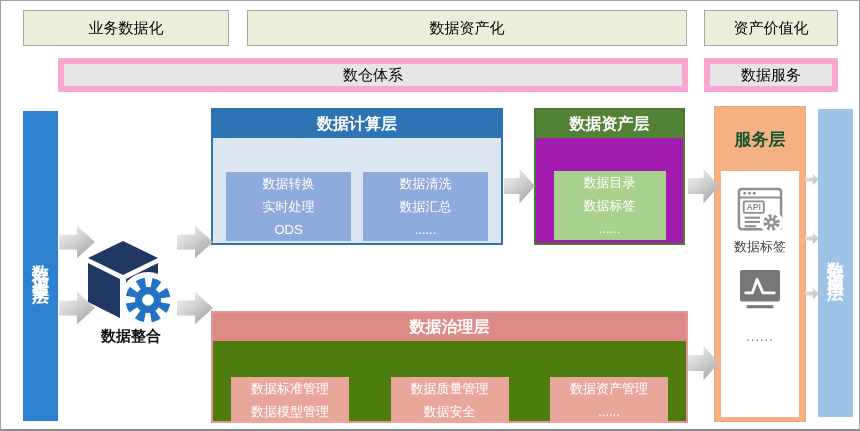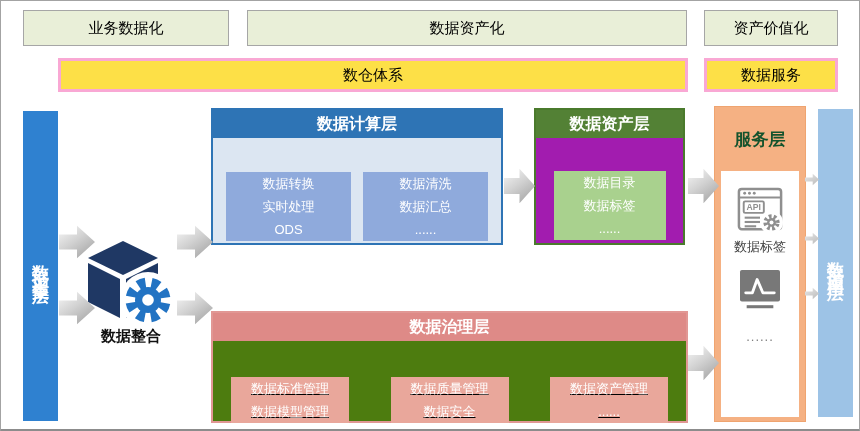--- a/index.html
+++ b/index.html
@@ -7,21 +7,21 @@
     position:relative;width:858px;height:428px;
     border:1px solid #a3a3a3;border-bottom:3px solid #8c8c8c;
     background:#fff;overflow:hidden;
     font-family:"Liberation Sans","DejaVu Sans",sans-serif;
   }
   .abs{position:absolute;box-sizing:border-box;}
   
   .band{display:flex;align-items:center;justify-content:center;
         font-size:15px;color:#000;}
   .band-green{background:#E9EFD8;border:1px solid #A6A6A6;}
-  .band-white{background:#fde047;border:3px solid #f9a8d4;}
+  .band-white{background:#e5e5e5;border:6px solid #f9a8d4;}
   
   .vbar{display:flex;align-items:center;justify-content:center;}
   .vbar-left{background:#2F81D0;}
   .vbar-right{background:#9DC3E6;}
   .vtext{writing-mode:vertical-rl;text-orientation:upright;
          color:#fff;font-size:17px;font-weight:bold;letter-spacing:6px;}
   
   .layer{border-style:solid;display:flex;flex-direction:column;}
   .layer-header{height:28px;display:flex;align-items:center;justify-content:center;
                 color:#fff;font-weight:bold;font-size:16px;flex:0 0 auto;}
@@ -32,21 +32,21 @@
   .compute{border-width:2px;border-color:#2E74B5;background:#DCE6F2;}
   .compute .layer-header{background:#2E74B5;}
   .compute .layer-body{padding:6px 13px;}
   .compute .cell{background:#8FAADC;width:125px;}
   .asset{border-width:2px;border-color:#4A7A2C;background:#a21caf;}
   .asset .layer-header{background:#538135;}
   .asset .layer-body{padding:5px 0;flex-direction:column;justify-content:space-around;}
   .asset .cell{background:#A9D18E;width:112px;}
   .governance{border-width:2px;border-color:#E19794;background:#4d7c0f;}
   .governance .layer-header{background:#DE8A87;}
-  .governance .layer-body{padding:8px 18px;justify-content:space-between;text-decoration:underline;}
+  .governance .layer-body{padding:8px 18px;justify-content:space-between;}
   .governance .cell{background:#E9A79B;width:118px;}
   
   .service{background:#F5B183;border:1px solid #EFA470;}
   .service-title{height:64px;display:flex;align-items:center;justify-content:center;
                  color:#14532d;font-weight:bold;font-size:17px;}
   .service-inner{position:absolute;left:6px;right:6px;top:64px;bottom:4px;
                  background:#fff;display:flex;flex-direction:column;align-items:center;
                  padding-top:8px;}
   .service-label{font-size:13px;color:#3f3f3f;text-align:center;width:60px;
                  line-height:17px;margin-top:3px;word-break:break-all;}

